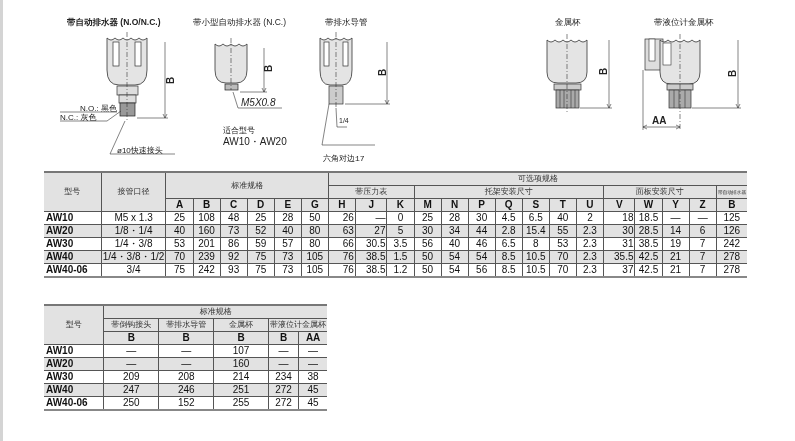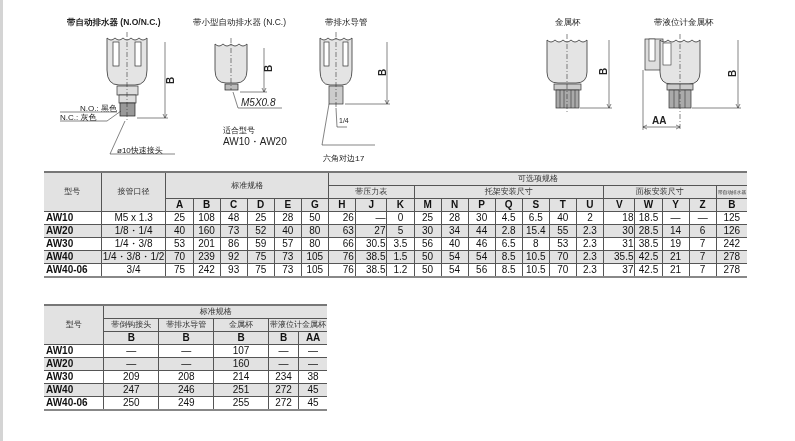--- a/index.html
+++ b/index.html
@@ -393,19 +393,19 @@
         <td class="model bt">AW40</td>
         <td class="bl bt">247</td>
         <td class="bl bt">246</td>
         <td class="bl bt">251</td>
         <td class="bl bt">272</td>
         <td class="bl bt">45</td>
       </tr>
       <tr>
         <td class="model bt bb-thick">AW40-06</td>
         <td class="bl bt bb-thick">250</td>
-        <td class="bl bt bb-thick">249</td>
+        <td class="bl bt bb-thick">152</td>
         <td class="bl bt bb-thick">255</td>
         <td class="bl bt bb-thick">272</td>
         <td class="bl bt bb-thick">45</td>
       </tr>
     </tbody>
 </table>
 
 </body></html>

